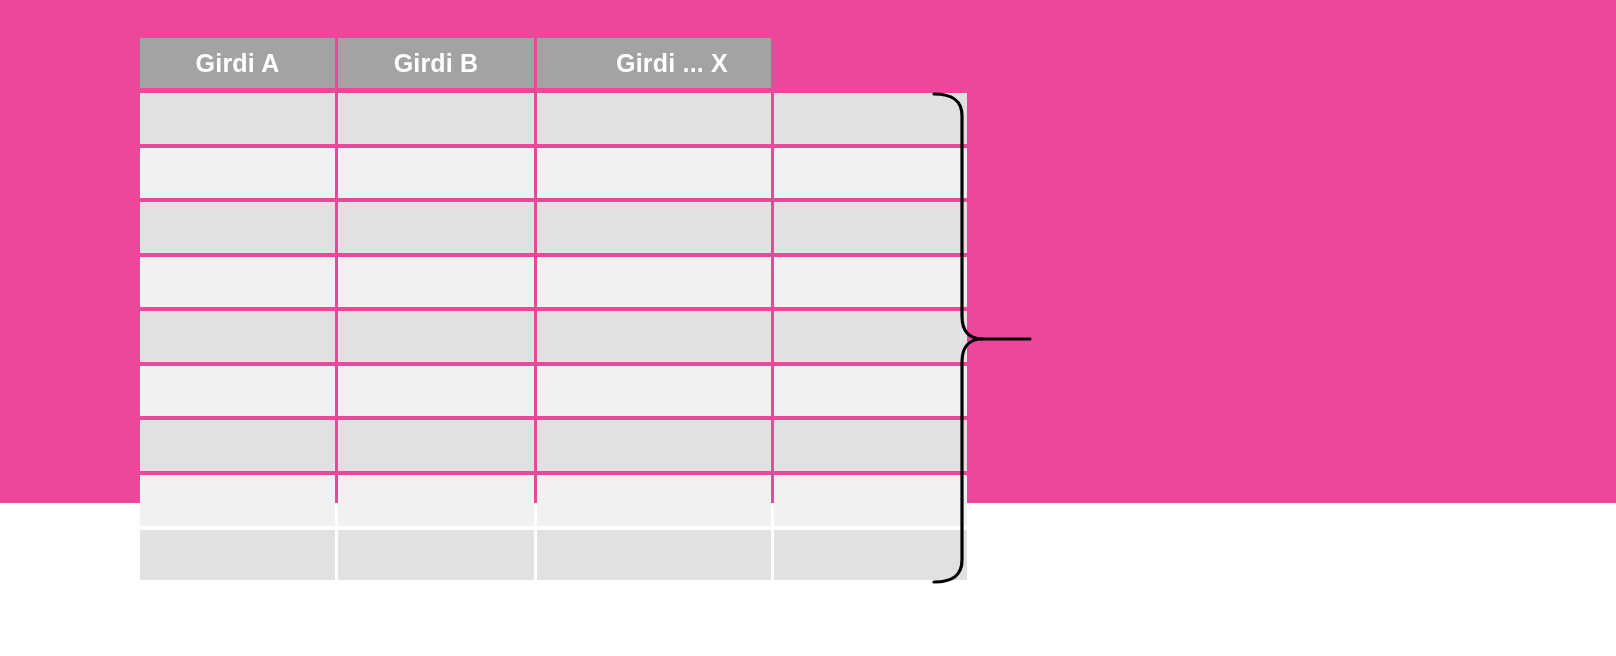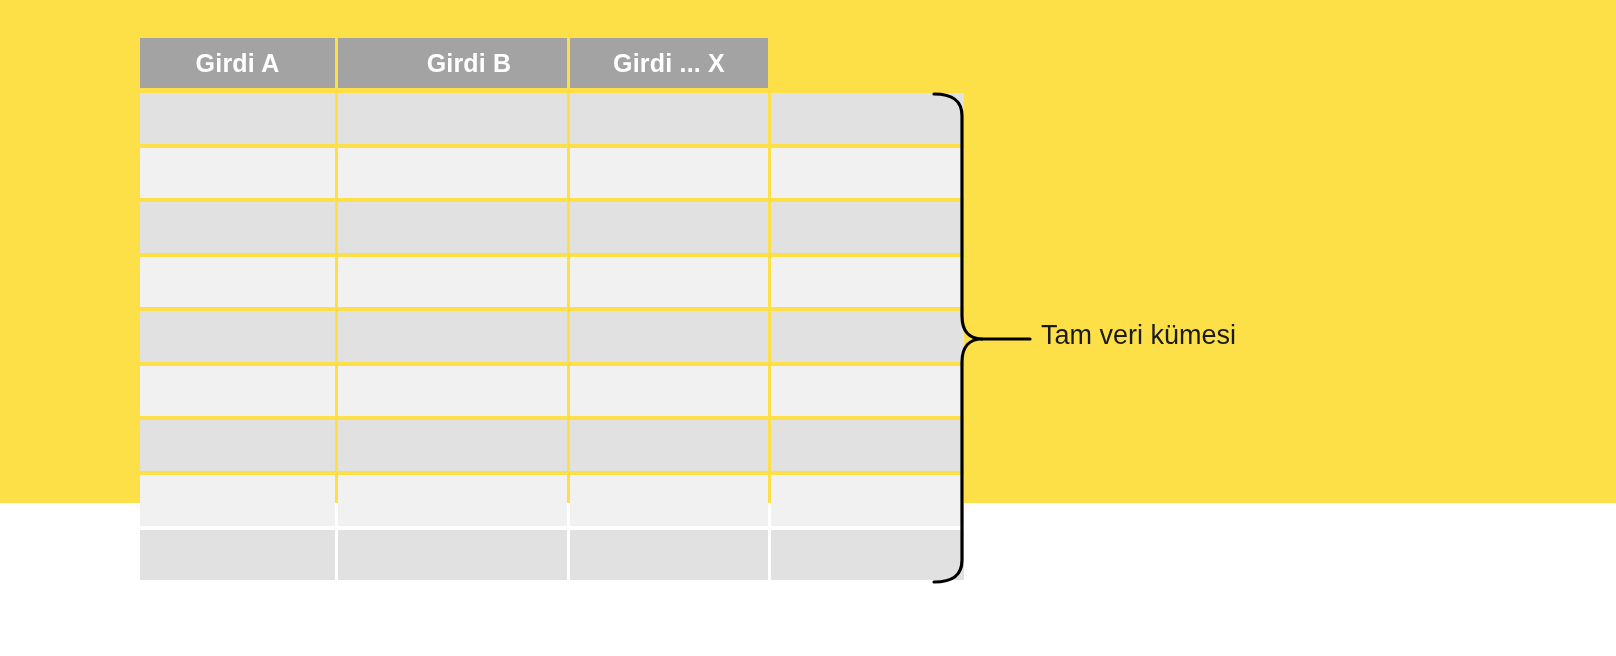--- a/index.html
+++ b/index.html
@@ -15,21 +15,21 @@
     font-family: "Liberation Sans", sans-serif;
     -webkit-font-smoothing: antialiased;
   }
 
   #canvas {
     position: absolute;
     left: 0;
     top: 0;
     width: 1616px;
     height: 503px;
-    background: #fde047;
+    background: #ec4899;
     text-decoration: underline;
   }
 
   
   .dataset-table {
     position: absolute;
     left: 140px;
     top: 38px;
     width: 788px;
     height: 542px;
@@ -69,22 +69,22 @@
     display: flex;
     flex: 1 1 0;
     gap: 3px;
   }
 
   .body-cell {
     flex: 0 0 auto;
   }
 
   .col-0 { width: 195px; }
-  .col-1 { width: 196px; padding-left: 33px; }
-  .col-2 { width: 198px; }
+  .col-1 { width: 196px; }
+  .col-2 { width: 198px; padding-left: 36px; }
   .col-3 { width: 193px; }
 
   .row-dark  .body-cell { background: #e1e1e1; }
   .row-light .body-cell { background: #f1f1f1; }
 
   
   .brace-wrap {
     position: absolute;
     left: 930px;
     top: 88px;
@@ -197,15 +197,14 @@
                C 22 6, 32 12, 32 28
                L 32 228
                C 32 244, 40 251, 52 251
                C 40 251, 32 258, 32 274
                L 32 472
                C 32 488, 22 494, 4 494" fill="none" stroke="#000000" stroke-width="3.2" stroke-linecap="round" stroke-linejoin="round"></path>
       <line x1="52" y1="251" x2="100" y2="251" stroke="#000000" stroke-width="3.2" stroke-linecap="round"></line>
     </svg>
   </div>
 
-  <div class="annotation-label">Tam veri kümesi</div>
 
 </div>
 
 </body></html>

